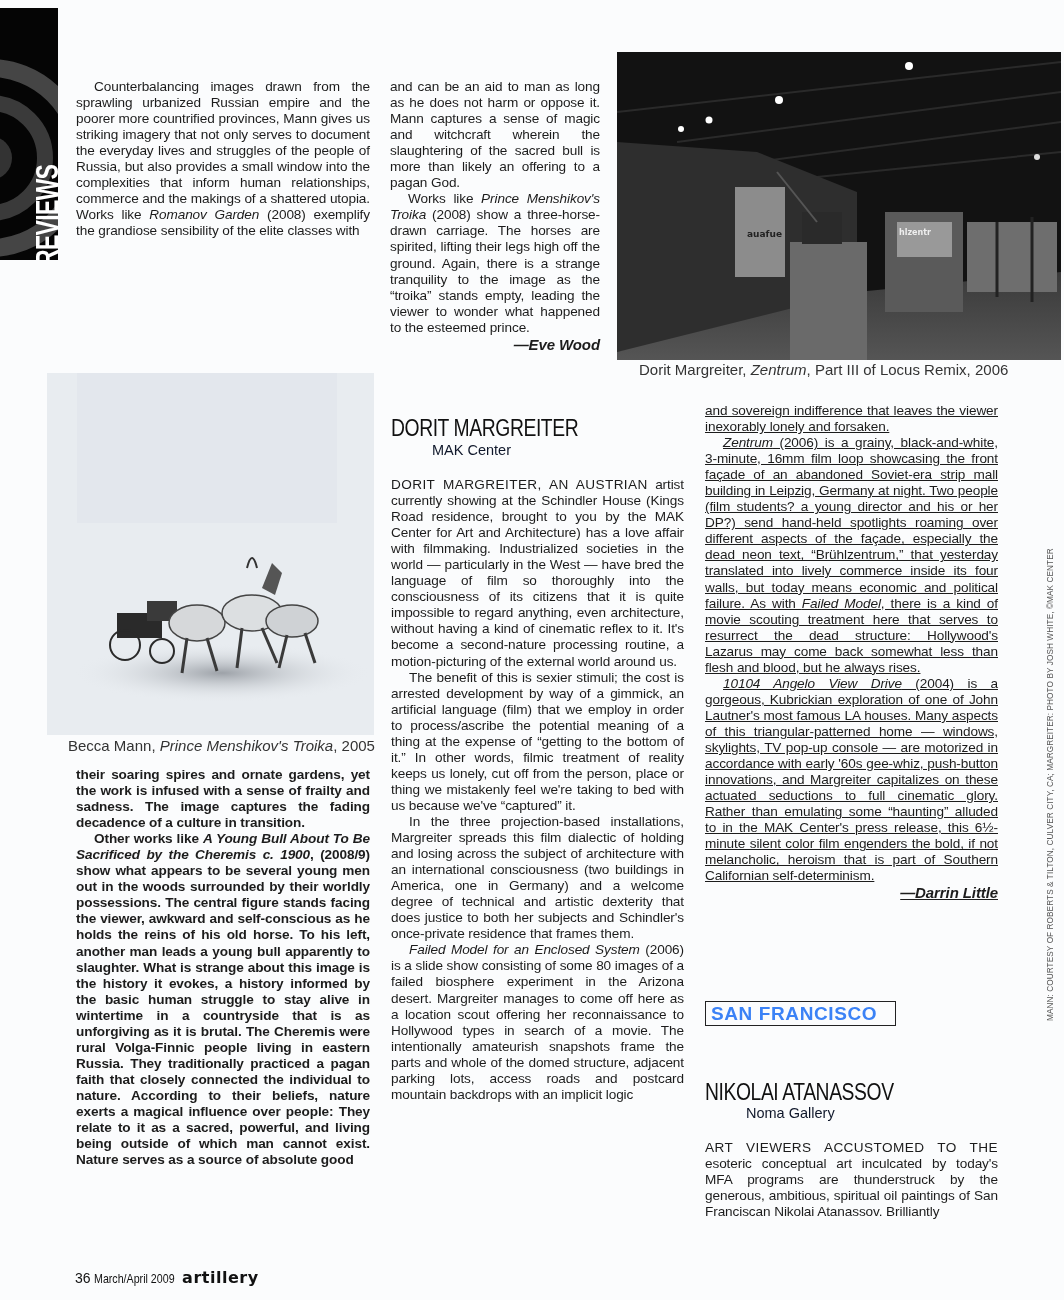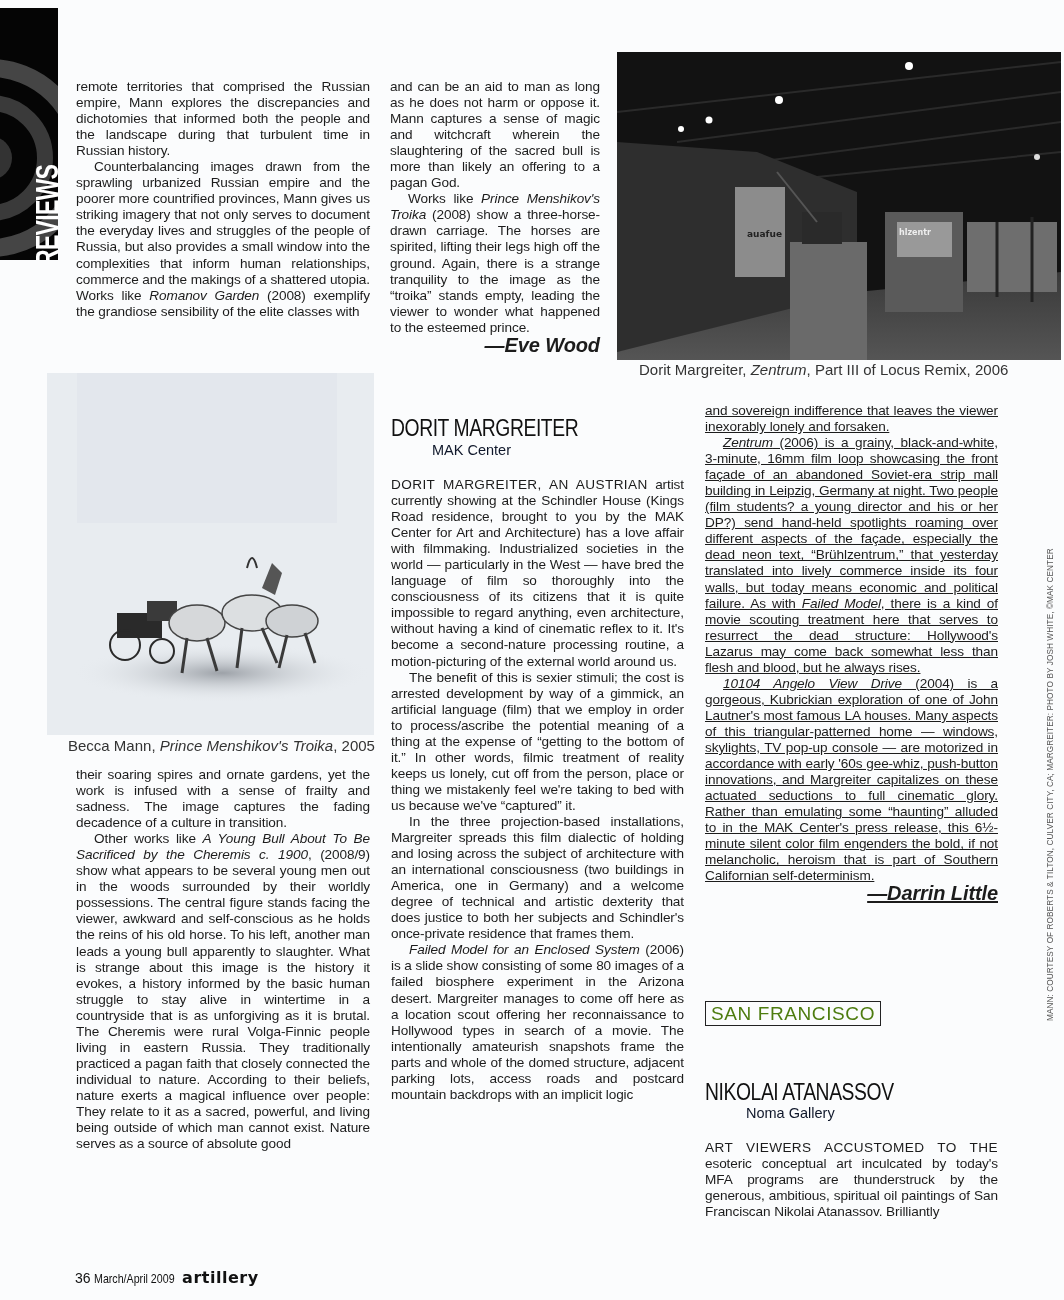--- a/index.html
+++ b/index.html
@@ -12,21 +12,21 @@
   .abs { position:absolute; }
   .body-text {
     font-size:13.6px; line-height:16.05px; text-align:justify;
     hyphens:none; letter-spacing:-0.1px;
   }
   .body-text p { margin:0; text-indent:0; }
   .body-text p.ind { text-indent:18px; }
   .body-text i { font-style:italic; }
   .sig {
     text-align:right; font-weight:bold; font-style:italic;
-    font-size:20px; margin-top:1px;
+    font-size:15px; margin-top:1px;
   }
   .caption { font-size:15px; color:#333; line-height:13px;margin-left:21px; }
   .caption i { font-style:italic; }
   .headline {
     font-family:"Liberation Sans", sans-serif;
     font-size:23px; font-weight:normal; letter-spacing:-0.5px;
     transform:scaleX(0.84); transform-origin:left top; white-space:nowrap;
     color:#111; line-height:24px;
   }
   .venue { font-size:14.5px; color:#0f172a; line-height:17px;margin-left:41px; }
@@ -47,22 +47,22 @@
 
   
   .photo-gallery {
     left:617px; top:52px; width:444px; height:308px; background:#e5e5e5; overflow:hidden;
   }
   .photo-troika {
     left:47px; top:373px; width:327px; height:362px; background:#e9edf1; overflow:hidden;
   }
 
   .section-box {
-    left:705px; top:1001px; border:1.5px solid #222; padding:1px 5px 0 5px;
-    font-size:19px; letter-spacing:0.6px; color:#4d7c0f; line-height:22px;
+    left:705px; top:1001px; border:1.5px solid #222; padding:1px 18px 0 5px;
+    font-size:19px; letter-spacing:0.6px; color:#3b82f6; line-height:22px;font-weight:bold;
   }
   .credit {
     left:1046px; top:1021px; transform:rotate(-90deg); transform-origin:left top;
     font-size:8.2px; color:#555; white-space:nowrap; letter-spacing:0.1px;
   }
   .footer { left:75px; top:1268px; font-size:13px; color:#111; white-space:nowrap; }
   .footer .pg { font-weight:normal; font-size:14px; }
   .footer .mast { font-weight:bold; font-size:16px; letter-spacing:0.5px; font-family:"DejaVu Sans", sans-serif; }
   .footer .date { display:inline-block; transform:scaleX(0.82); transform-origin:left center; margin-right:-14px; }
 </style>
@@ -72,21 +72,20 @@
 <div class="abs tab">
   <svg width="58" height="252">
     <circle cx="-10" cy="150" r="90" fill="none" stroke="#454545" stroke-width="18"></circle>
     <circle cx="-10" cy="150" r="55" fill="none" stroke="#3a3a3a" stroke-width="16"></circle>
     <circle cx="-10" cy="150" r="22" fill="#333"></circle>
   </svg>
   <div class="tab-label"><span>REVIEWS</span></div>
 </div>
 
 <div class="abs body-text" style="left:76px; top:79px; width:294px;">
-  <p>remote territories that comprised the Russian empire, Mann explores the discrepancies and dichotomies that informed both the people and the landscape during that turbulent time in Russian history.</p>
   <p class="ind"><span>Counterbalancing images drawn from the sprawling urbanized Russian empire and the poorer more countrified provinces, Mann gives us striking imagery that not only serves to document the everyday lives and struggles of the people of Russia, but also provides a small window into the complexities that inform human relationships, commerce and the makings of a shattered utopia. Works like</span> <i>Romanov Garden</i> <span>(2008) exemplify the grandiose sensibility of the elite classes with</span></p>
 </div>
 
 <div class="abs photo-troika">
   <svg width="327" height="362" viewBox="0 0 327 362">
     <defs>
       <radialGradient id="ground" cx="50%" cy="50%" r="50%">
         <stop offset="0%" stop-color="#8a8f96" stop-opacity="0.8"></stop>
         <stop offset="100%" stop-color="#e9edf1" stop-opacity="0"></stop>
       </radialGradient>
@@ -105,21 +104,21 @@
     <ellipse cx="245" cy="248" rx="26" ry="16" fill="#cfd2d5" stroke="#444" stroke-width="1.5"></ellipse>
     <path d="M215 215 L225 190 L235 200 L228 222 Z" fill="#555"></path>
     <path d="M200 195 Q205 175 210 195" fill="none" stroke="#333" stroke-width="2"></path>
     <path d="M140 265 L135 300 M160 265 L170 298 M195 255 L190 295 M215 255 L230 290 M240 262 L232 295 M258 260 L268 290" stroke="#3a3a3a" stroke-width="3"></path>
   </svg>
 </div>
 <div class="abs caption" style="left:47px; top:739px;">
   <span>Becca Mann, </span><i>Prince Menshikov's Troika</i><span>, 2005</span>
 </div>
 
-<div class="abs body-text" style="left:76px; top:767px; width:294px;">
+<div class="abs body-text" style="left:76px; top:767px; width:294px;font-weight:bold;">
   <p>their soaring spires and ornate gardens, yet the work is infused with a sense of frailty and sadness. The image captures the fading decadence of a culture in transition.</p>
   <p class="ind"><span>Other works like </span><i>A Young Bull About To Be Sacrificed by the Cheremis c. 1900</i><span>, (2008/9) show what appears to be several young men out in the woods surrounded by their worldly possessions. The central figure stands facing the viewer, awkward and self-conscious as he holds the reins of his old horse. To his left, another man leads a young bull apparently to slaughter. What is strange about this image is the history it evokes, a history informed by the basic human struggle to stay alive in wintertime in a countryside that is as unforgiving as it is brutal. The Cheremis were rural Volga-Finnic people living in eastern Russia. They traditionally practiced a pagan faith that closely connected the individual to nature. According to their beliefs, nature exerts a magical influence over people: They relate to it as a sacred, powerful, and living being outside of which man cannot exist. Nature serves as a source of absolute good</span></p>
 </div>
 
 <div class="abs body-text" style="left:390px; top:79px; width:210px;">
   <p>and can be an aid to man as long as he does not harm or oppose it. Mann captures a sense of magic and witchcraft wherein the slaughtering of the sacred bull is more than likely an offering to a pagan God.</p>
   <p class="ind"><span>Works like </span><i>Prince Menshikov's Troika</i><span> (2008) show a three-horse-drawn carriage. The horses are spirited, lifting their legs high off the ground. Again, there is a strange tranquility to the image as the “troika” stands empty, leading the viewer to wonder what happened to the esteemed prince.</span></p>
   <div class="sig">—Eve Wood</div>
 </div>
 

